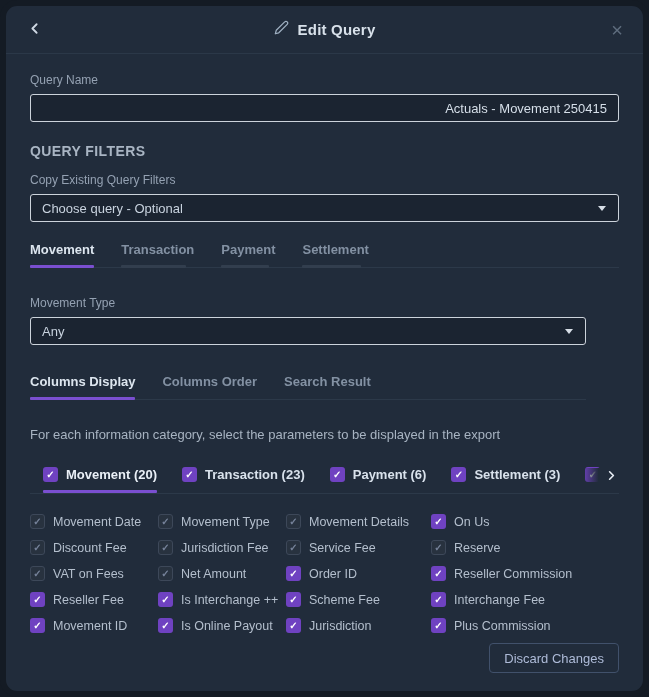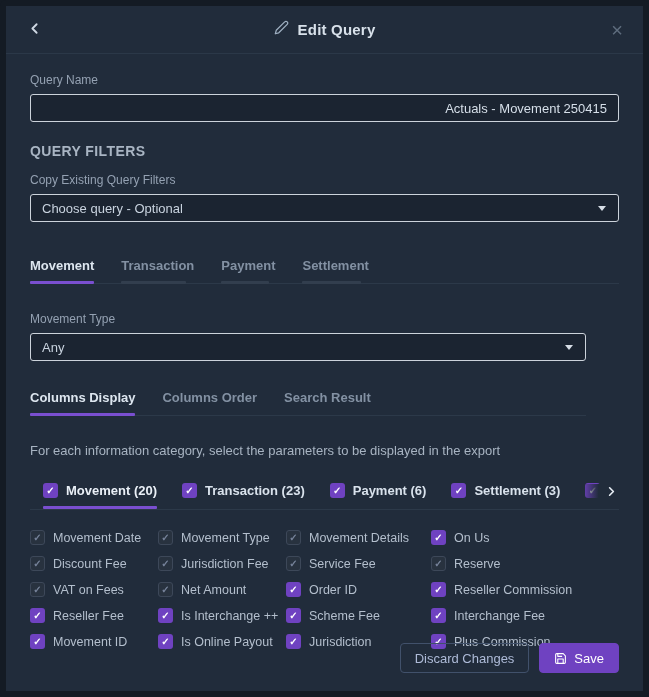--- a/index.html
+++ b/index.html
@@ -4,21 +4,21 @@
 <style>
   * { box-sizing: border-box; margin: 0; padding: 0; }
   html, body { width: 649px; height: 697px; }
   body {
     font-family: "Liberation Sans", sans-serif;
     background: #141b24;
   }
   .modal {
     width: 649px; height: 697px;
     border: 6px solid #141b24;
-    border-radius: 6px;
+    border-radius: 17px;
     background: #212c3b;
     position: relative;
     overflow: hidden;
   }
   
   header {
     height: 48px;
     display: flex; align-items: center;
     padding: 0 16px;
     border-bottom: 1px solid #2b3848;
@@ -64,21 +64,21 @@
     width: 0; height: 0;
     border-left: 4.5px solid transparent; border-right: 4.5px solid transparent;
     border-top: 5.5px solid #d7dee6;
   }
   
   .tabs, .tabs2 {
     display: flex; gap: 27px;
     border-bottom: 1px solid #2c3949;
     padding-bottom: 10px;
   }
-  .tabs  { margin-top: 36px; }
+  .tabs  { margin-top: 20px; }
   .tabs2 { margin-top: 29px; width: 556px; align-items: center; }
   .tab, .tab2 {
     position: relative; font-size: 13px; font-weight: bold;
     color: #8391a3; cursor: pointer; white-space: nowrap;
   }
   .tab::after {
     content: ''; position: absolute; left: 0; width: 88%; height: 3px;
     bottom: -11px; background: #323e4e; border-radius: 1px;
   }
   .tab.active, .tab2.active { color: #dde6ef; }
@@ -305,24 +305,15 @@
         <div class="param">
           <span class="cb purple">✓</span>
           <span class="p-lbl">Plus Commission</span>
         </div>
       </div>
 
   </div>
 
   <footer>
     <button class="btn ghost">Discard Changes</button>
-    <button class="btn primary">
-      <span style="display:flex;align-items:center;">
-        <svg width="13" height="13" viewBox="0 0 24 24" fill="none">
-            <path d="M17 3H5a2 2 0 0 0-2 2v14a2 2 0 0 0 2 2h14a2 2 0 0 0 2-2V7l-4-4z" stroke="#ffffff" stroke-width="2" stroke-linejoin="round"></path>
-            <path d="M17 21v-8H7v8M7 3v5h8" stroke="#ffffff" stroke-width="2" stroke-linejoin="round"></path>
-          </svg>
-      </span>
-      <span>Save</span>
-    </button>
   </footer>
 
 </div>
 
 </body></html>

